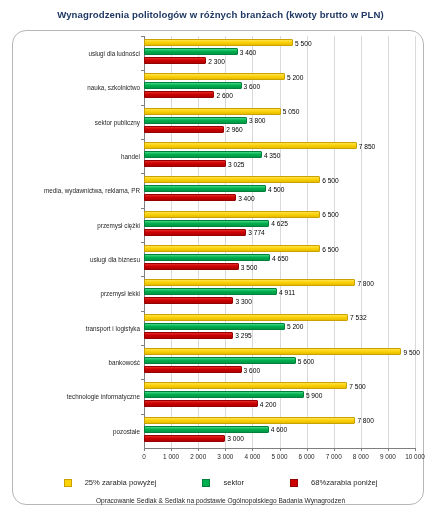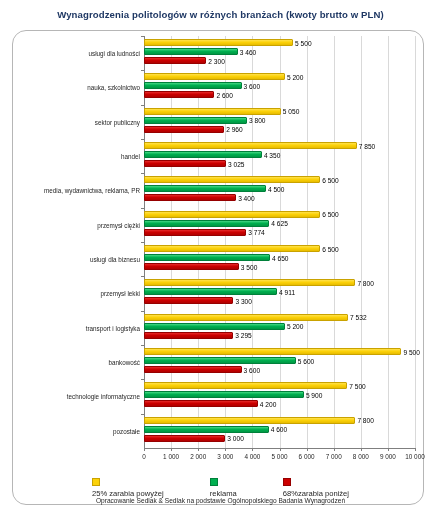--- a/index.html
+++ b/index.html
@@ -152,23 +152,22 @@
     left: 0;
     top: 478px;
     width: 441px;
     display: flex;
     justify-content: center;
     align-items: center;
     gap: 46px;
   }
   .legend-item {
     display: flex;
-    align-items: flex-start;
-    gap: 3px;
-    flex-direction: column;
+    align-items: flex-end;
+    gap: 13px;
   }
   .legend-swatch {
     width: 6px;
     height: 6px;
     display: inline-block;
   }
   .legend-swatch.s-yellow { background: #fcd209; border: 0.5px solid #c9a200; }
   .legend-swatch.s-green  { background: #00b050; border: 0.5px solid #00803a; }
   .legend-swatch.s-red    { background: #cc0000; border: 0.5px solid #960000; }
   .legend-text {
@@ -396,21 +395,21 @@
       <div class="tick-label" style="left: 415px;">10 000</div>
     </div>
 
   <div class="legend" id="legend">
       <div class="legend-item">
         <span class="legend-swatch s-yellow"></span>
         <span class="legend-text">25% zarabia powyżej</span>
       </div>
       <div class="legend-item">
         <span class="legend-swatch s-green"></span>
-        <span class="legend-text">reklama</span>
+        <span class="legend-text">sektor</span>
       </div>
       <div class="legend-item">
         <span class="legend-swatch s-red"></span>
         <span class="legend-text">68%zarabia poniżej</span>
       </div>
     </div>
 
   <div class="footnote">Opracowanie  Sedlak &amp; Sedlak na podstawie Ogólnopolskiego Badania  Wynagrodzeń</div>
 
 </div>

